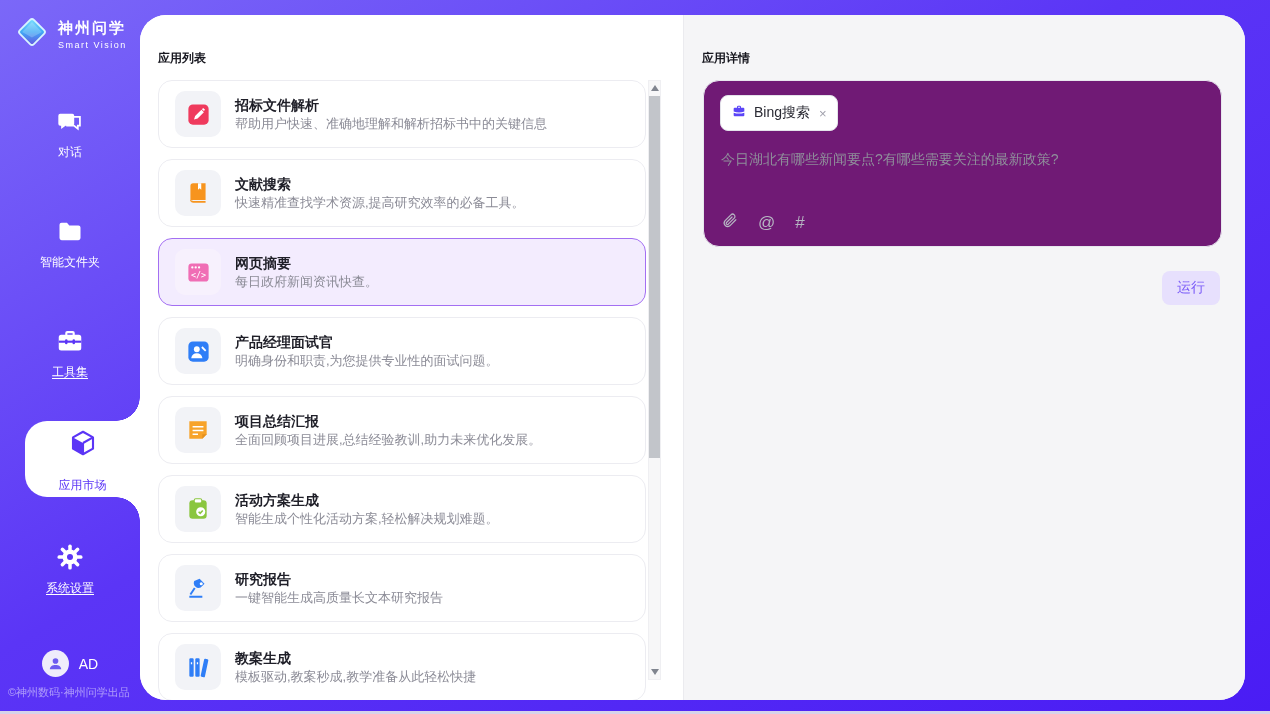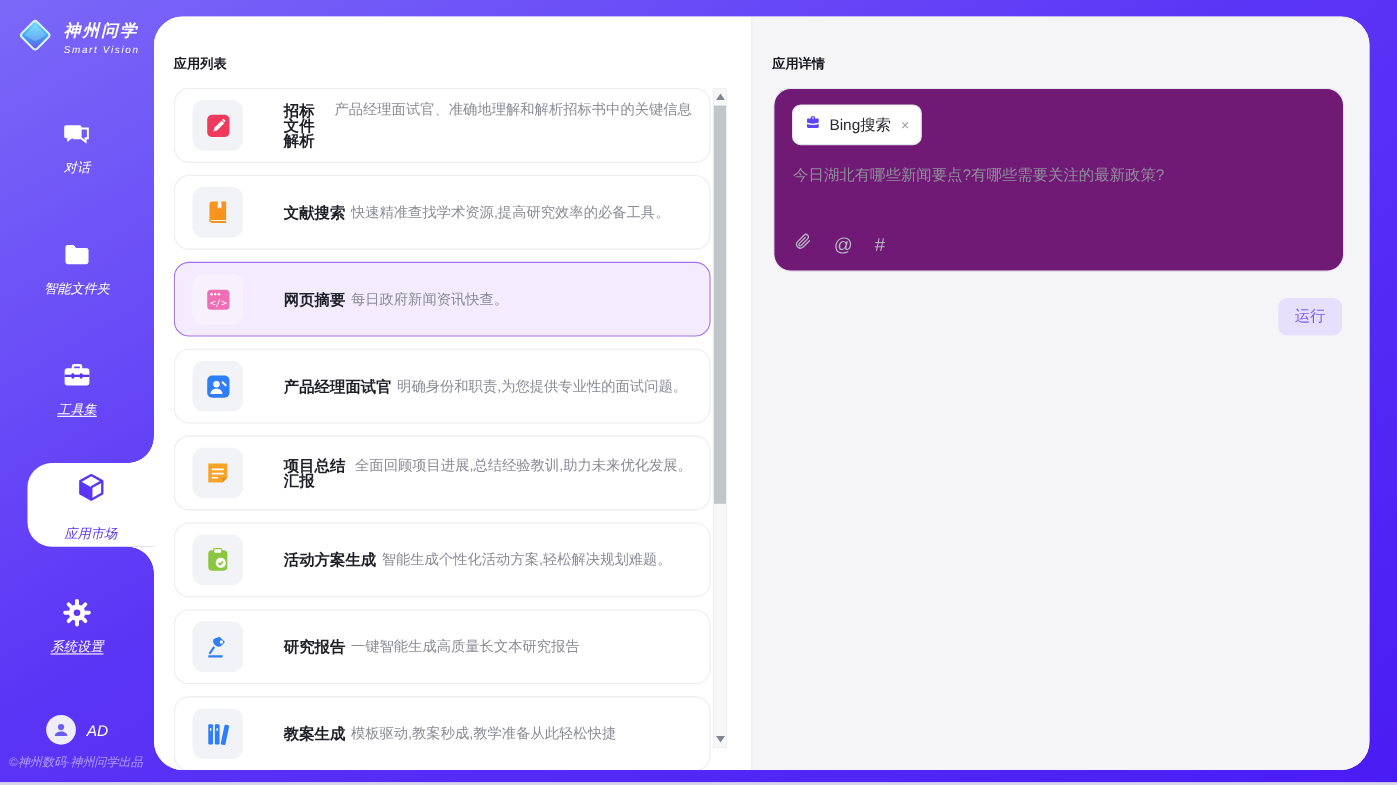--- a/index.html
+++ b/index.html
@@ -4,21 +4,21 @@
 <style>
   html,body{margin:0;padding:0;}
   body{
     width:1270px;height:714px;overflow:hidden;position:relative;
     font-family:"Liberation Sans","DejaVu Sans",sans-serif;
     background:linear-gradient(150deg,#7b68f8 0%,#5b35f6 45%,#4a1cf4 100%);
   }
   .bottom-edge{position:absolute;left:0;right:0;bottom:0;height:3px;background:#d6d3ea;}
 
   
-  .sidebar{position:absolute;left:0;top:0;width:140px;height:714px;font-style:italic;}
+  .sidebar{position:absolute;left:0;top:0;width:140px;height:714px;}
   .logo{position:absolute;top:14px;left:14px;display:flex;align-items:center;gap:8px;}
   .logo-text{display:flex;flex-direction:column;color:#fff;}
   .logo-name{font-size:15px;font-weight:bold;letter-spacing:2px;}
   .logo-sub{font-size:9px;letter-spacing:1.5px;margin-top:2px;}
   .nav-item{position:absolute;left:0;width:140px;display:flex;flex-direction:column;align-items:center;gap:7px;color:#fff;font-size:12px;cursor:pointer;}
   .nav-item .nav-label{line-height:1;}
   .nav-item .u{text-decoration:underline;text-underline-offset:2px;}
   .nav-item.active{left:25px;width:115px;background:#fff;border-radius:22px 0 0 22px;height:76px;justify-content:center;gap:18px;color:#5b35f6;}
   .nav-item.active::before{content:"";position:absolute;top:-24px;right:0;width:24px;height:24px;
     background:radial-gradient(circle 24px at 0 0,rgba(0,0,0,0) 23.5px,#fff 24px);}
@@ -30,21 +30,21 @@
 
   
   .main-panel{position:absolute;left:140px;top:15px;width:1105px;height:685px;border-radius:26px;overflow:hidden;display:flex;background:#fff;}
   .list-panel{position:relative;width:543px;background:#fff;flex:none;}
   .panel-title{position:absolute;top:25px;left:18px;font-size:12px;font-weight:bold;color:#17171f;}
   .cards-viewport{position:absolute;top:65px;left:18px;width:490px;bottom:0;overflow:hidden;}
   .app-card{box-sizing:border-box;width:488px;height:68px;border:1px solid #ececf1;border-radius:14px;margin-bottom:11px;display:flex;align-items:center;padding:0 16px;gap:14px;background:#fff;cursor:pointer;}
   .app-card.selected{background:#f3ecfe;border:1px solid #a36ff2;}
   .tile{width:46px;height:46px;border-radius:10px;background:#f2f3f7;display:flex;align-items:center;justify-content:center;flex:none;}
   .app-card.selected .tile{background:#f7f1fd;}
-  .card-text{display:flex;flex-direction:row;gap:5px;min-width:0;margin-left:23px;}
+  .card-text{display:flex;flex-direction:column;gap:5px;min-width:0;}
   .card-title{font-size:14px;font-weight:bold;color:#1f1f28;line-height:1;}
   .card-desc{font-size:13px;color:#8b8b96;line-height:1;white-space:nowrap;}
 
   
   .scrollbar{position:absolute;top:65px;right:22px;width:13px;height:600px;background:#f7f7f8;border:1px solid #efeff2;box-sizing:border-box;}
   .sb-btn{position:absolute;left:0;width:11px;height:14px;display:flex;align-items:center;justify-content:center;cursor:pointer;}
   .sb-up{top:0;}
   .sb-down{bottom:0;}
   .tri-up{width:0;height:0;border-left:4px solid transparent;border-right:4px solid transparent;border-bottom:6px solid #80858f;}
   .tri-down{width:0;height:0;border-left:4px solid transparent;border-right:4px solid transparent;border-top:6px solid #80858f;}
@@ -148,21 +148,21 @@
         <div class="app-card">
           <span class="tile">
             <svg width="27" height="27" viewBox="0 0 24 24">
               <rect x="3" y="3" width="18" height="18" rx="4" fill="#ef3a5d"></rect>
               <path d="M8 16.5l1-3.2 5.6-5.6 2.2 2.2-5.6 5.6-3.2 1z" fill="#fff"></path>
               <path d="M15.6 6.7l1.7 1.7" stroke="#fff" stroke-width="1.5"></path>
             </svg>
           </span>
           <div class="card-text">
             <span class="card-title">招标文件解析</span>
-            <span class="card-desc">产品经理面试官、准确地理解和解析招标书中的关键信息</span>
+            <span class="card-desc">帮助用户快速、准确地理解和解析招标书中的关键信息</span>
           </div>
         </div>
         <div class="app-card">
           <span class="tile">
             <svg width="26" height="26" viewBox="0 0 24 24">
               <path fill="#f7941e" d="M5 5.5A2.5 2.5 0 017.5 3H19v15.5H7.3A2.3 2.3 0 005 20.8z"></path>
               <path fill="#fff" d="M12 3h3v6l-1.5-1.3L12 9z"></path>
               <path fill="#f7941e" d="M5 19.2A2.8 2.8 0 007.8 21H19v-1.7H7.6c-1.2 0-2-.4-2.6-1.1z"></path>
             </svg>
           </span>

